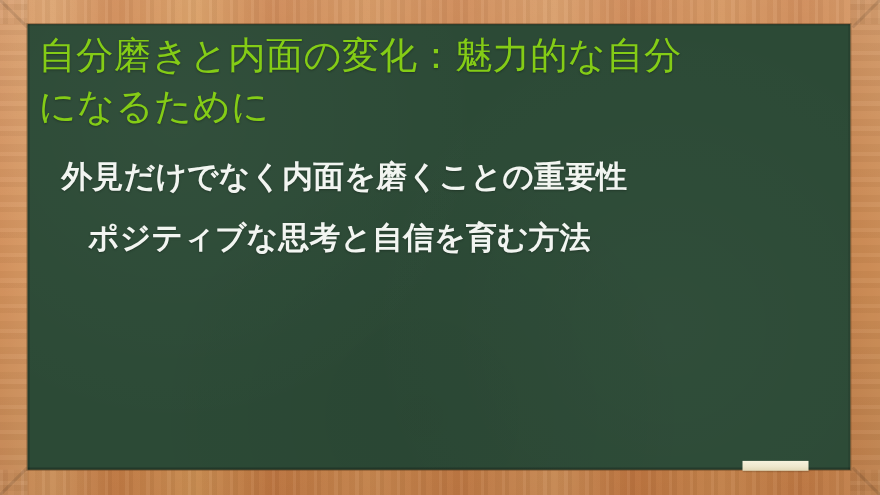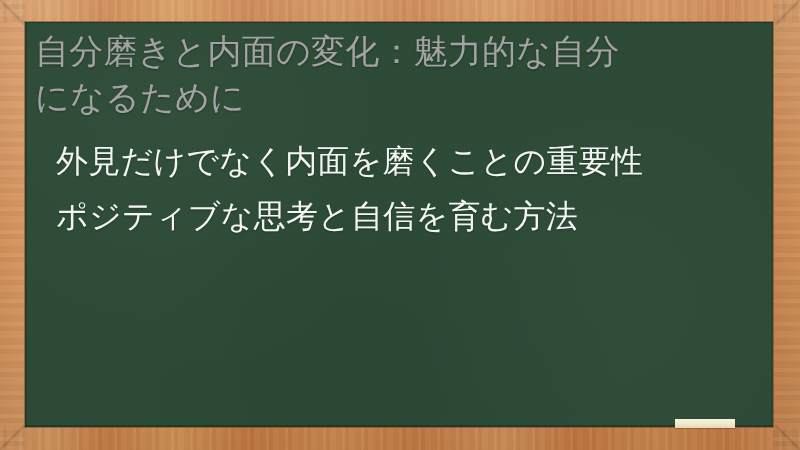--- a/index.html
+++ b/index.html
@@ -111,44 +111,44 @@
   }
 
   
   #board-content {
     position:absolute;
     left:0; top:0; right:0;
     padding:6px 14px 0 10px;
   }
 
   #title {
-    color:#a3a3a3;
+    color:#84cc16;
     font-size:34px;
     line-height:46px;
     font-weight:400;
     letter-spacing:.2px;
     text-shadow:0 1px 2px rgba(0,0,0,.30);
     white-space:pre-line;
   }
 
   #bullets {
     list-style:none;
     margin:26px 0 0 0;
     padding:0 0 0 21px;
   }
   #bullets li {
     color:#f2f5f1;
-    font-size:32px;
+    font-size:28px;
     line-height:30px;
-    font-weight:400;
+    font-weight:700;
     letter-spacing:.2px;
     margin-bottom:25px;
     text-shadow:0 1px 2px rgba(0,0,0,.28);
   }
-  #bullets li:last-child { margin-bottom:0; }
+  #bullets li:last-child { margin-bottom:0;margin-left:24px; }
 
   
   #chalk {
     position:absolute;
     left:675px; top:419px;
     width:60px; height:9px;
     background:linear-gradient(180deg,#f7f2dd 0%,#efe8cd 55%,#e2d9b8 100%);
     box-shadow:0 1px 1px rgba(0,0,0,.18);
   }
 </style>

